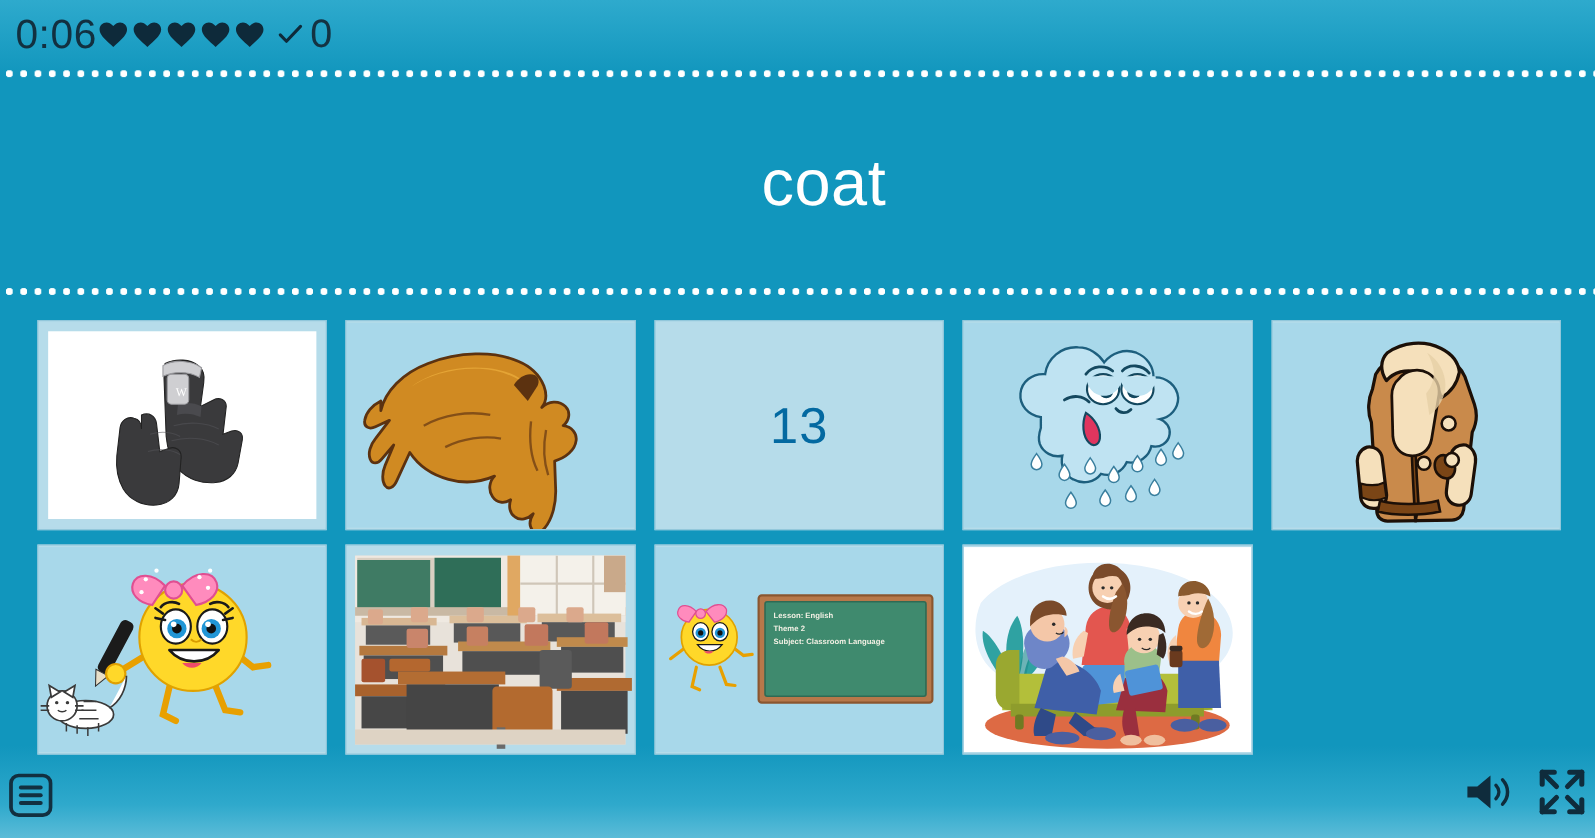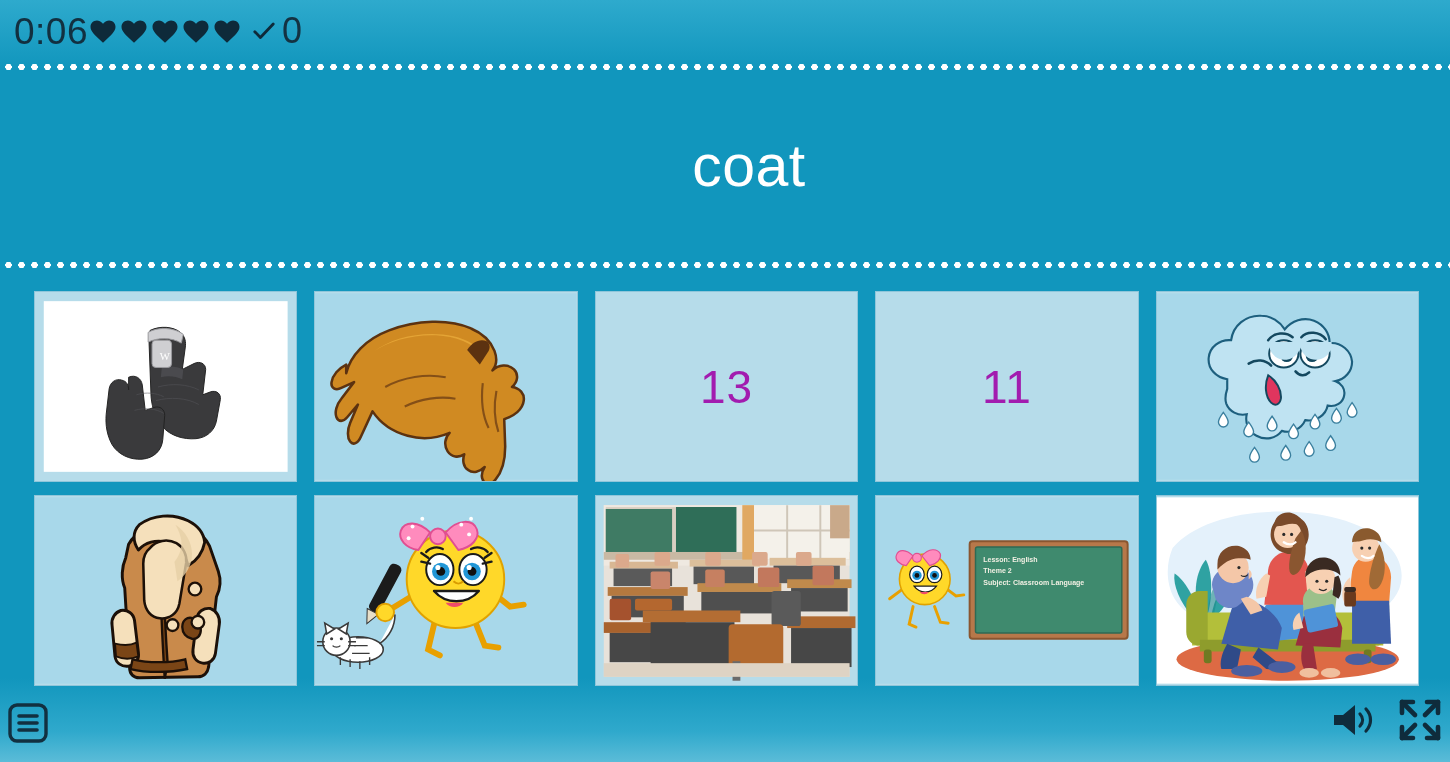--- a/index.html
+++ b/index.html
@@ -68,21 +68,21 @@
   }
   .tile {
     background: #b6dcea;
     border: 1px solid #8fc6da;
     position: relative;
     overflow: hidden;
     display: flex; align-items: center; justify-content: center;
     cursor: pointer;
   }
   .tile .num {
-    font-size: 46px; color: #a21caf; font-weight: 400; letter-spacing: 1px;
+    font-size: 46px; color: #0369a1; font-weight: 400; letter-spacing: 1px;
   }
   .tile svg.art { display:block; }
 
   
   #bottombar {
     position: absolute; left: 0; bottom: 0; width: 1450px; height: 76px;
   }
   #menu-btn {
     position: absolute; left: 8px; top: 14px;
     width: 40px; height: 46px; cursor: pointer;
@@ -181,23 +181,20 @@
         <path d="M186 100c-3 16-2 30 2 42"></path>
       </g>
       <path d="M156 58c5-8 13-12 20-9 3 2 4 6 2 10l-9 14z" fill="#5c3210"></path>
     </svg>
   </div>
 
   <div class="tile">
     <span class="num">13</span>
   </div>
 
-  <div class="tile">
-    <span class="num">11</span>
-  </div>
 
   <div class="tile">
     <svg class="art" width="268" height="191" viewBox="0 0 268 191">
       <rect x="0" y="0" width="268" height="191" fill="#a8d8ea"></rect>
       <g stroke="#1d5f7e" stroke-width="2.2" fill="#bfe3f2">
         <path d="M72 88c-12-2-20-11-19-22 1-11 11-19 23-18 2-15 15-26 31-25 10 0 19 6 24 14 7-9 19-13 30-9 10 4 16 13 16 23 12-1 22 8 23 19 0 10-7 18-17 20 6 2 10 8 9 14-1 8-9 13-17 11-2 10-12 17-23 15-4 9-14 14-24 11-6 8-17 10-26 5-8-4-12-13-10-22-9 2-18-3-21-11-2-6 0-12 1-15z"></path>
       </g>
       <g fill="#ffffff" stroke="#14485f" stroke-width="2">
         <ellipse cx="130" cy="62" rx="15" ry="14"></ellipse>
         <ellipse cx="162" cy="62" rx="15" ry="14"></ellipse>

